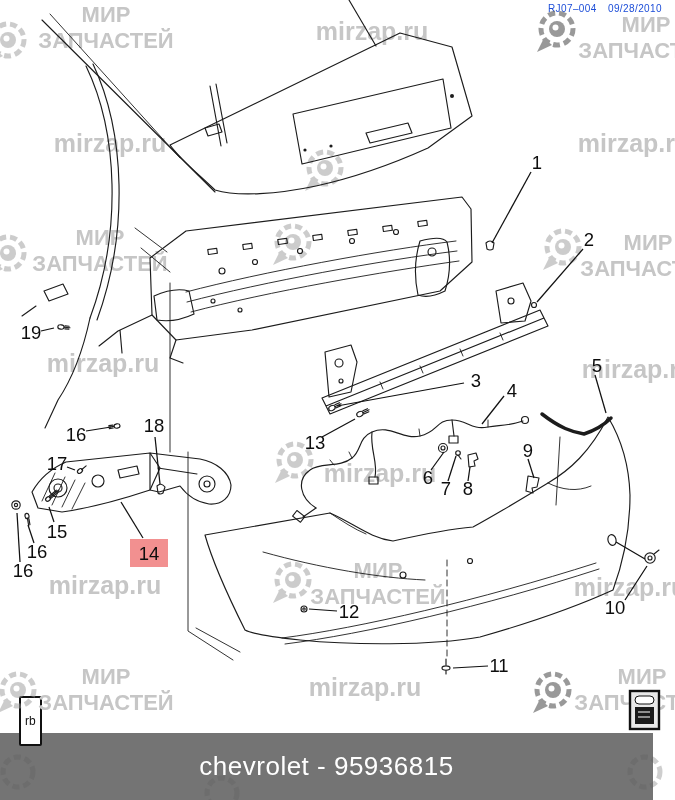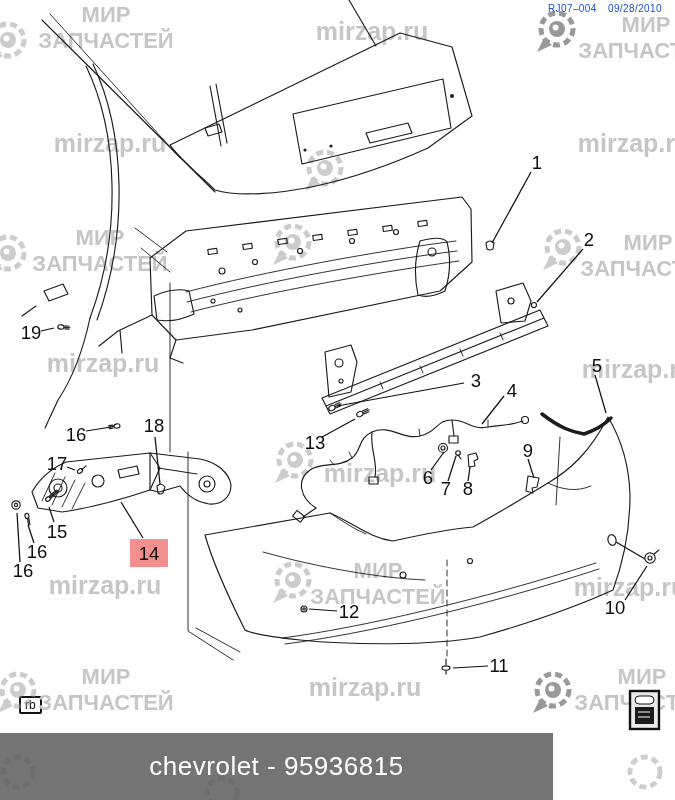--- a/index.html
+++ b/index.html
@@ -1,25 +1,25 @@
 <!DOCTYPE html>
 <html><head>
 <meta charset="utf-8">
 <style>
   html,body{margin:0;padding:0}
   body{width:675px;height:800px;position:relative;background:#fff;overflow:hidden;
        font-family:"Liberation Sans",sans-serif}
   .header{position:absolute;top:3px;right:13px;font-size:10px;color:#1d4ed8;
           letter-spacing:.4px;white-space:nowrap}
   .header span{margin-left:8px}
-  .footer{position:absolute;left:0;bottom:0;width:553px;height:67px;background:#747474;
+  .footer{position:absolute;left:0;bottom:0;width:653px;height:67px;background:#747474;
           display:flex;align-items:center;justify-content:center;gap:36px;
           color:#fff;font-size:26px;letter-spacing:.5px;z-index:1}
   .rb-box{position:absolute;left:19px;top:696px;border:2px solid #111;background:#fff;
-          font-size:12px;line-height:14px;padding:0 4px;color:#111;border-radius:2px;z-index:2}
+          font-size:12px;line-height:14px;padding:16px 4px;color:#111;border-radius:2px;z-index:2}
   svg.overlay{position:absolute;left:0;top:0;z-index:3;pointer-events:none}
   .art{stroke:#1c1c1c;fill:none;stroke-width:1.15;stroke-linecap:round;stroke-linejoin:round}
   .thin{stroke-width:.9}
   .fillb{fill:#1c1c1c;stroke:none}
   .leader{stroke:#111;stroke-width:1.25;fill:none}
   text.callout{font-size:18.5px;fill:#0d0d0d}
   text.wm{font-weight:bold;fill:#c6c6c6}
 </style>
 </head>
 <body>

